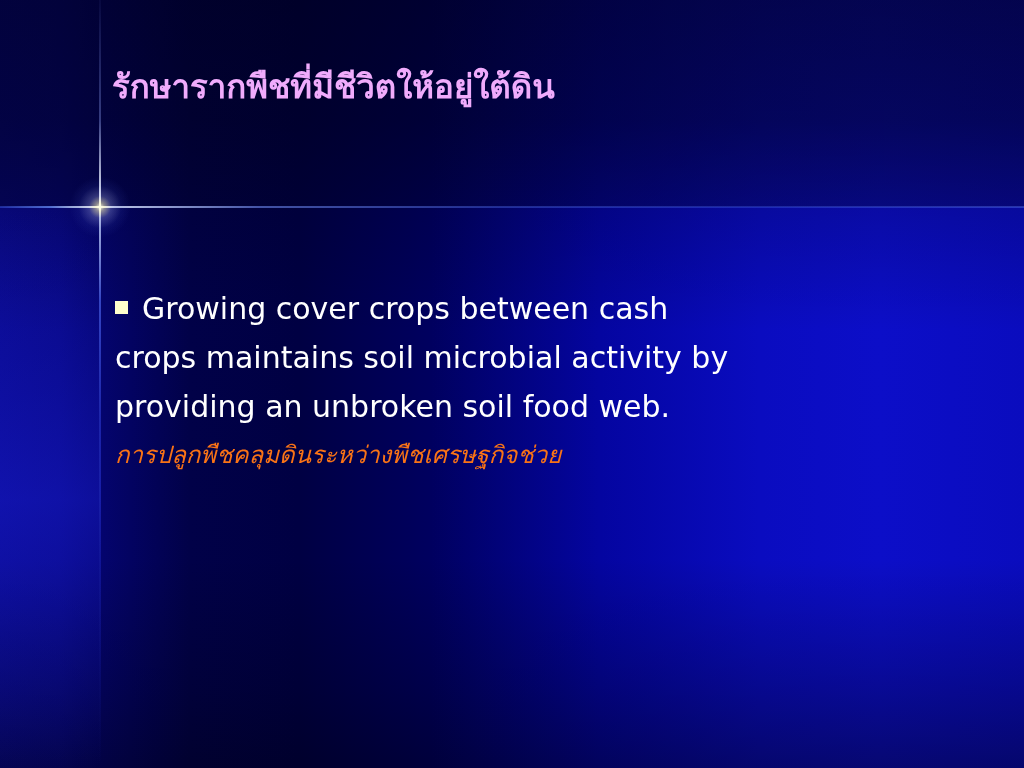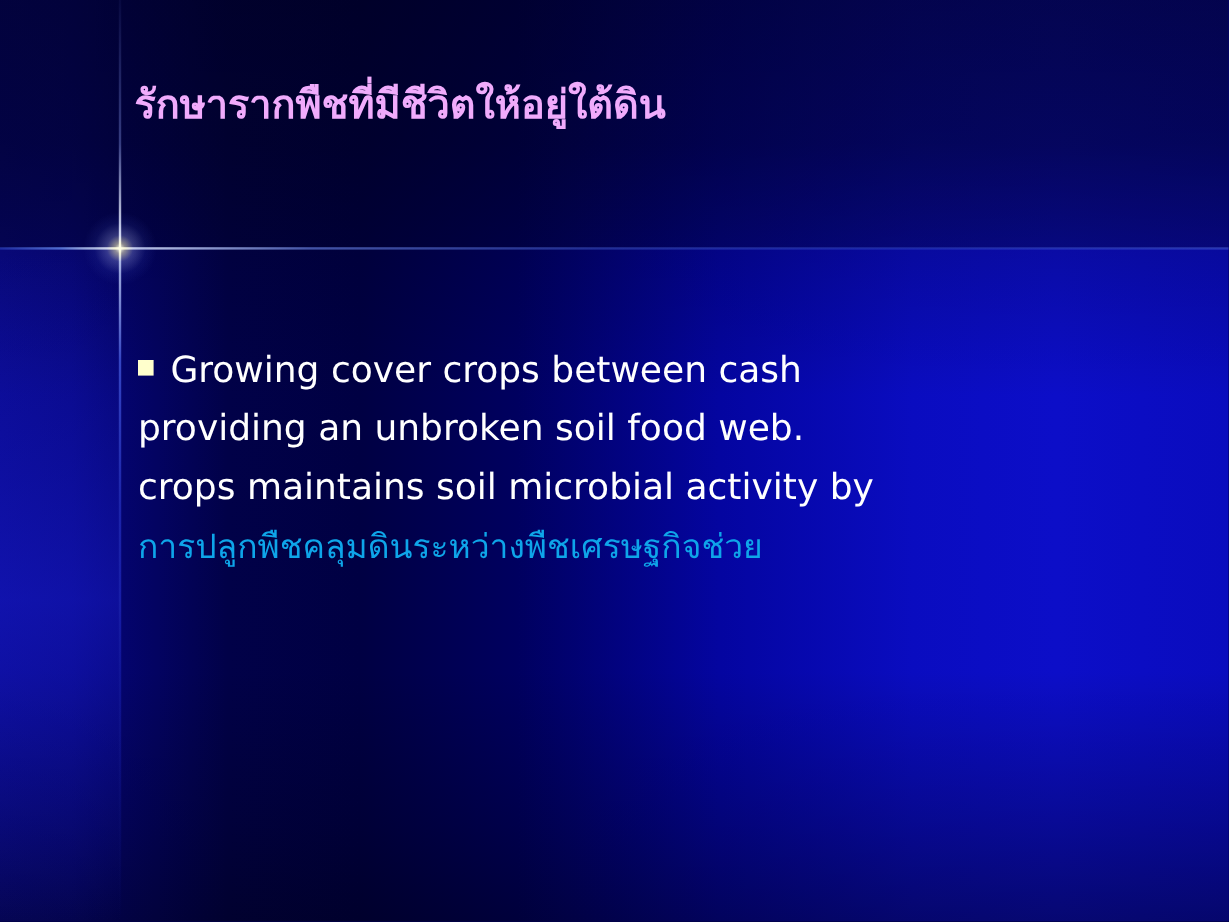--- a/index.html
+++ b/index.html
@@ -169,24 +169,25 @@
     position: relative;
     top: -3px;
   }
   .body-en {
     color: #ffffff;
     font-size: 30px;
     line-height: 49px;
     white-space: nowrap;
   }
   .body-th {
-    color: #0ea5e9;
-    font-size: 28px;
+    color: #f97316;
+    font-size: 24px;
     line-height: 49px;
     white-space: nowrap;
+    font-style: italic;
   }
 </style>
 </head>
 <body>
 
 <div id="slide">
 
   <div class="bg-base"></div>
   <div class="bg-vert-shade"></div>
   <div class="bg-top-band"></div>
@@ -201,23 +202,23 @@
     <div class="title-block">
       <div class="title-th">รักษารากพืชที่มีชีวิตให้อยู่ใต้ดิน</div>
     </div>
 
     <div class="body-block">
 
       <div class="body-en bullet-line">
         <span class="bullet-mark"></span><span>Growing cover crops between cash</span>
       </div>
 
+      <div class="body-en">crops maintains soil microbial activity by</div>
+
       <div class="body-en">providing an unbroken soil food web.</div>
-
-      <div class="body-en">crops maintains soil microbial activity by</div>
 
       <div class="body-th">การปลูกพืชคลุมดินระหว่างพืชเศรษฐกิจช่วย</div>
 
 
 
     </div>
   </div>
 </div>
 
 </body></html>

